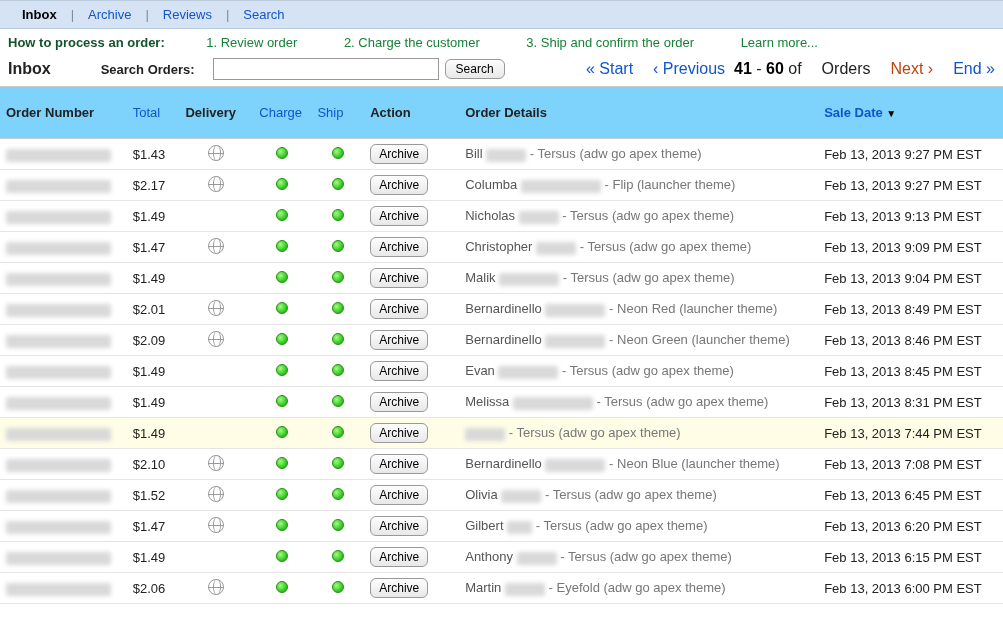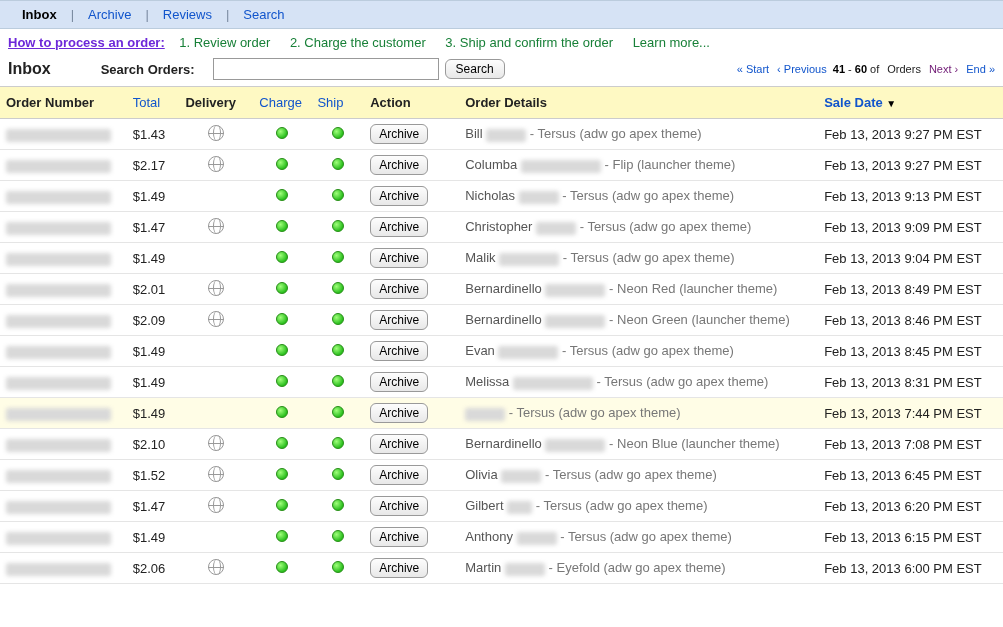--- a/index.html
+++ b/index.html
@@ -28,22 +28,22 @@
     font-weight: bold;
   }
   .topnav .sep {
     color: #7a8aa0;
   }
   .helpbar {
     padding: 6px 8px;
     color: #188038;
     font-size: 13px;
   }
-  .helpbar b { color: #6d28d9; font-weight: bold; text-decoration: underline; }
-  .helpbar span { margin-right: 16px; }
+  .helpbar b { color: #14532d; font-weight: bold; }
+  .helpbar span { margin-right: 16px; margin-left: 27px; }
   .helpbar .learn { color: #188038; cursor: pointer; }
   .controlbar {
     display: flex;
     align-items: center;
     padding: 2px 8px 6px 8px;
   }
   .controlbar .inbox-label {
     font-weight: bold;
     font-size: 16px;
     margin-right: 50px;
@@ -60,38 +60,38 @@
   }
   .controlbar .search-btn, .archive-btn {
     background: linear-gradient(#fdfdfd,#e8e8e8);
     border: 1px solid #999;
     border-radius: 6px;
     font-size: 12px;
     padding: 2px 10px;
     cursor: pointer;
   }
   .controlbar .spacer { flex: 1; }
-  .pager { display: flex; align-items: center; gap: 8px; font-size: 11px; }
+  .pager { display: flex; align-items: center; gap: 20px; font-size: 16px; }
   .pager a { color: #1155cc; cursor: pointer; }
-  .pager .purple { color: #701a75; }
+  .pager .purple { color: #c2410c; }
   .pager b { color: #000; }
 
   table.orders {
     width: 100%;
     border-collapse: collapse;
     table-layout: fixed;
   }
   table.orders thead th {
     text-align: left;
     font-weight: bold;
     font-size: 13px;
-    padding: 8px 6px;
+    padding: 18px 6px;
     border-top: 1px solid #ccc;
     border-bottom: 1px solid #ccc;
-    background: #fef9c3;
+    background: #7dd3fc;
     white-space: nowrap;
   }
   table.orders thead th.link { color: #1155cc; font-weight: normal; cursor: pointer; }
   table.orders tbody td {
     padding: 5px 6px;
     border-bottom: 1px solid #e5e5e5;
     vertical-align: middle;
     white-space: nowrap;
     overflow: hidden;
   }

